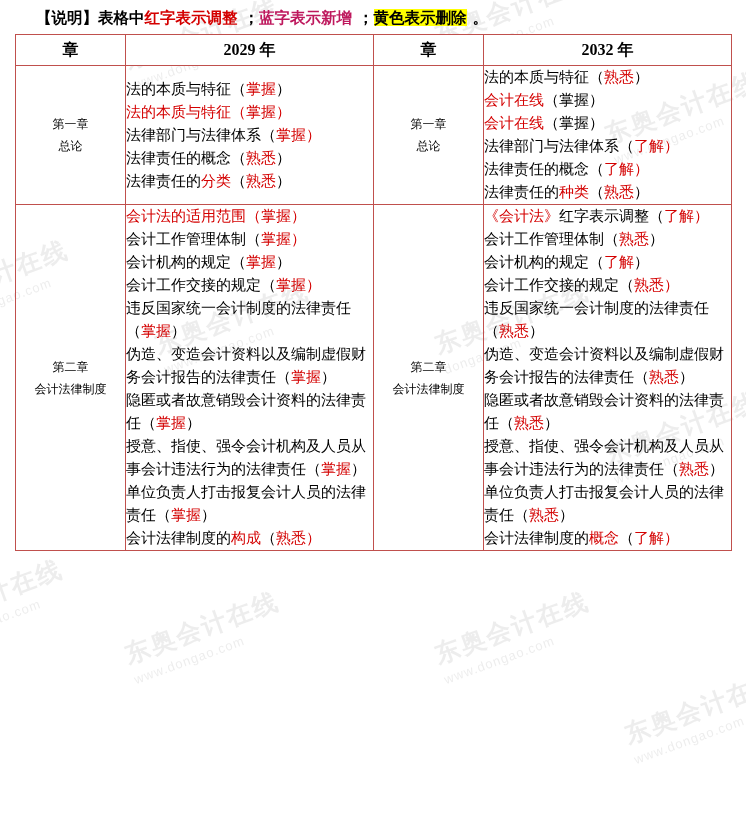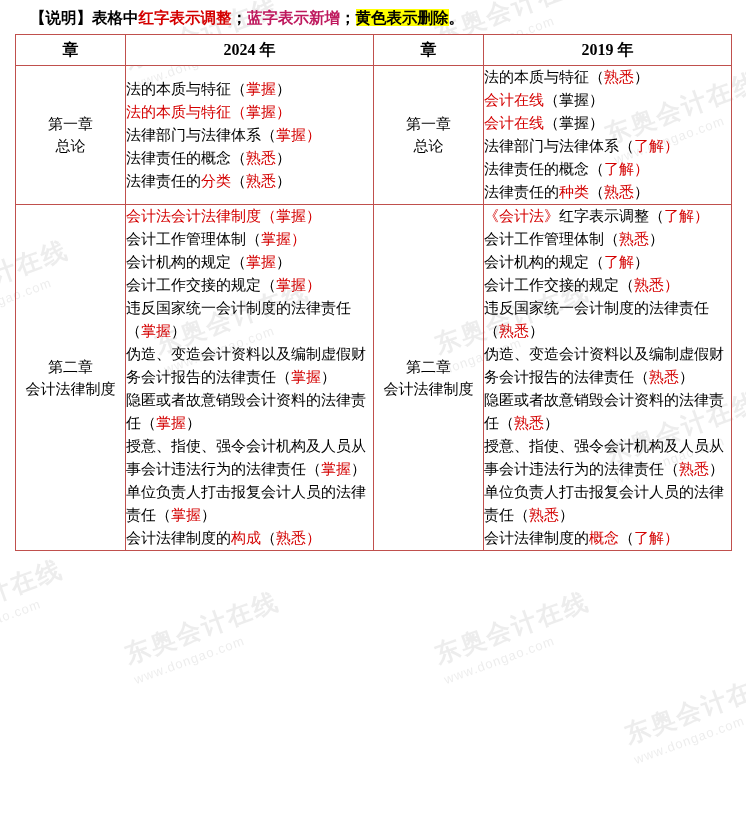--- a/index.html
+++ b/index.html
@@ -37,21 +37,21 @@
 
   
   .note {
     padding: 8px 0 6px 30px;
     font-size: 15.5px;
     font-weight: bold;
     line-height: 20px;
     position: relative;
     z-index: 10;
   }
-  .note .blk { color: #000; }
+  .note .blk { color: #000; margin-left: 6px; }
   .note .red { color: #d40000; }
   .note .blue { color: #be185d; }
   .note .yellow { background: #ffff00; color: #000; }
 
   
   table.main {
     border-collapse: collapse;
     width: 716px;
     margin-left: 15px;
     table-layout: fixed;
@@ -70,21 +70,21 @@
     height: 30px;
     background: #ffffff;
   }
   col.c1 { width: 110px; }
   col.c2 { width: 248px; }
   col.c3 { width: 110px; }
   col.c4 { width: 248px; }
 
   td.chap {
     text-align: center;
-    font-size: 15px;
+    font-size: 12px;
     line-height: 22px;
     background: transparent;
   }
   td.cell {
     padding: 7px 8px 7px 10px;
     background: transparent;
   }
 
   .line {
     font-size: 15px;
@@ -151,23 +151,23 @@
 <table class="main">
   <colgroup>
     <col class="c1">
       <col class="c2">
       <col class="c3">
       <col class="c4">
   </colgroup>
   <thead>
     <tr>
       <th>章</th>
-      <th>2024 年</th>
+      <th>2029 年</th>
       <th>章</th>
-      <th>2019 年</th>
+      <th>2032 年</th>
     </tr>
   </thead>
   <tbody id="tbody">
       <tr>
         <td class="chap">
           <div>第一章</div>
           <div>总论</div>
         </td>
         <td class="cell">
           <div class="line"><span class="blk">法的本质与特征（</span><span class="red">掌握</span><span class="blk">）</span></div>
@@ -188,21 +188,21 @@
           <div class="line"><span class="blk">法律责任的概念（</span><span class="red">了解）</span></div>
           <div class="line"><span class="blk"> 法律责任的</span><span class="red">种类</span><span class="blk">（</span><span class="red">熟悉</span><span class="blk">）</span></div>
         </td>
       </tr>
       <tr>
         <td class="chap">
           <div>第二章</div>
           <div>会计法律制度</div>
         </td>
         <td class="cell">
-          <div class="line"><span class="red">会计法</span><span class="red">会计法律制度（掌握）</span></div>
+          <div class="line"><span class="red">会计法</span><span class="red">的适用范围（掌握）</span></div>
           <div class="line"><span class="blk">会计工作管理体制（</span><span class="red">掌握）</span></div>
           <div class="line"><span class="blk">会计机构的规定（</span><span class="red">掌握</span><span class="blk">）</span></div>
           <div class="line"><span class="blk">会计工作交接的规定（</span><span class="red">掌握）</span></div>
           <div class="line"><span class="blk">违反国家统一会计制度的法律责任（</span><span class="red">掌握</span><span class="blk">）</span></div>
           <div class="line"><span class="blk">伪造、变造会计资料以及编制虚假财务会计报告的法律责任（</span><span class="red">掌握</span><span class="blk">）</span></div>
           <div class="line"><span class="blk">隐匿或者故意销毁会计资料的法律责任（</span><span class="red">掌握</span><span class="blk">）</span></div>
           <div class="line"><span class="blk">授意、指使、强令会计机构及人员从事会计违法行为的法律责任（</span><span class="red">掌握</span><span class="blk">）</span></div>
           <div class="line"><span class="blk">单位负责人打击报复会计人员的法律责任（</span><span class="red">掌握</span><span class="blk">）</span></div>
           <div class="line"><span class="blk">会计法律制度的</span><span class="red">构成</span><span class="blk">（</span><span class="red">熟悉）</span></div>
         </td>

